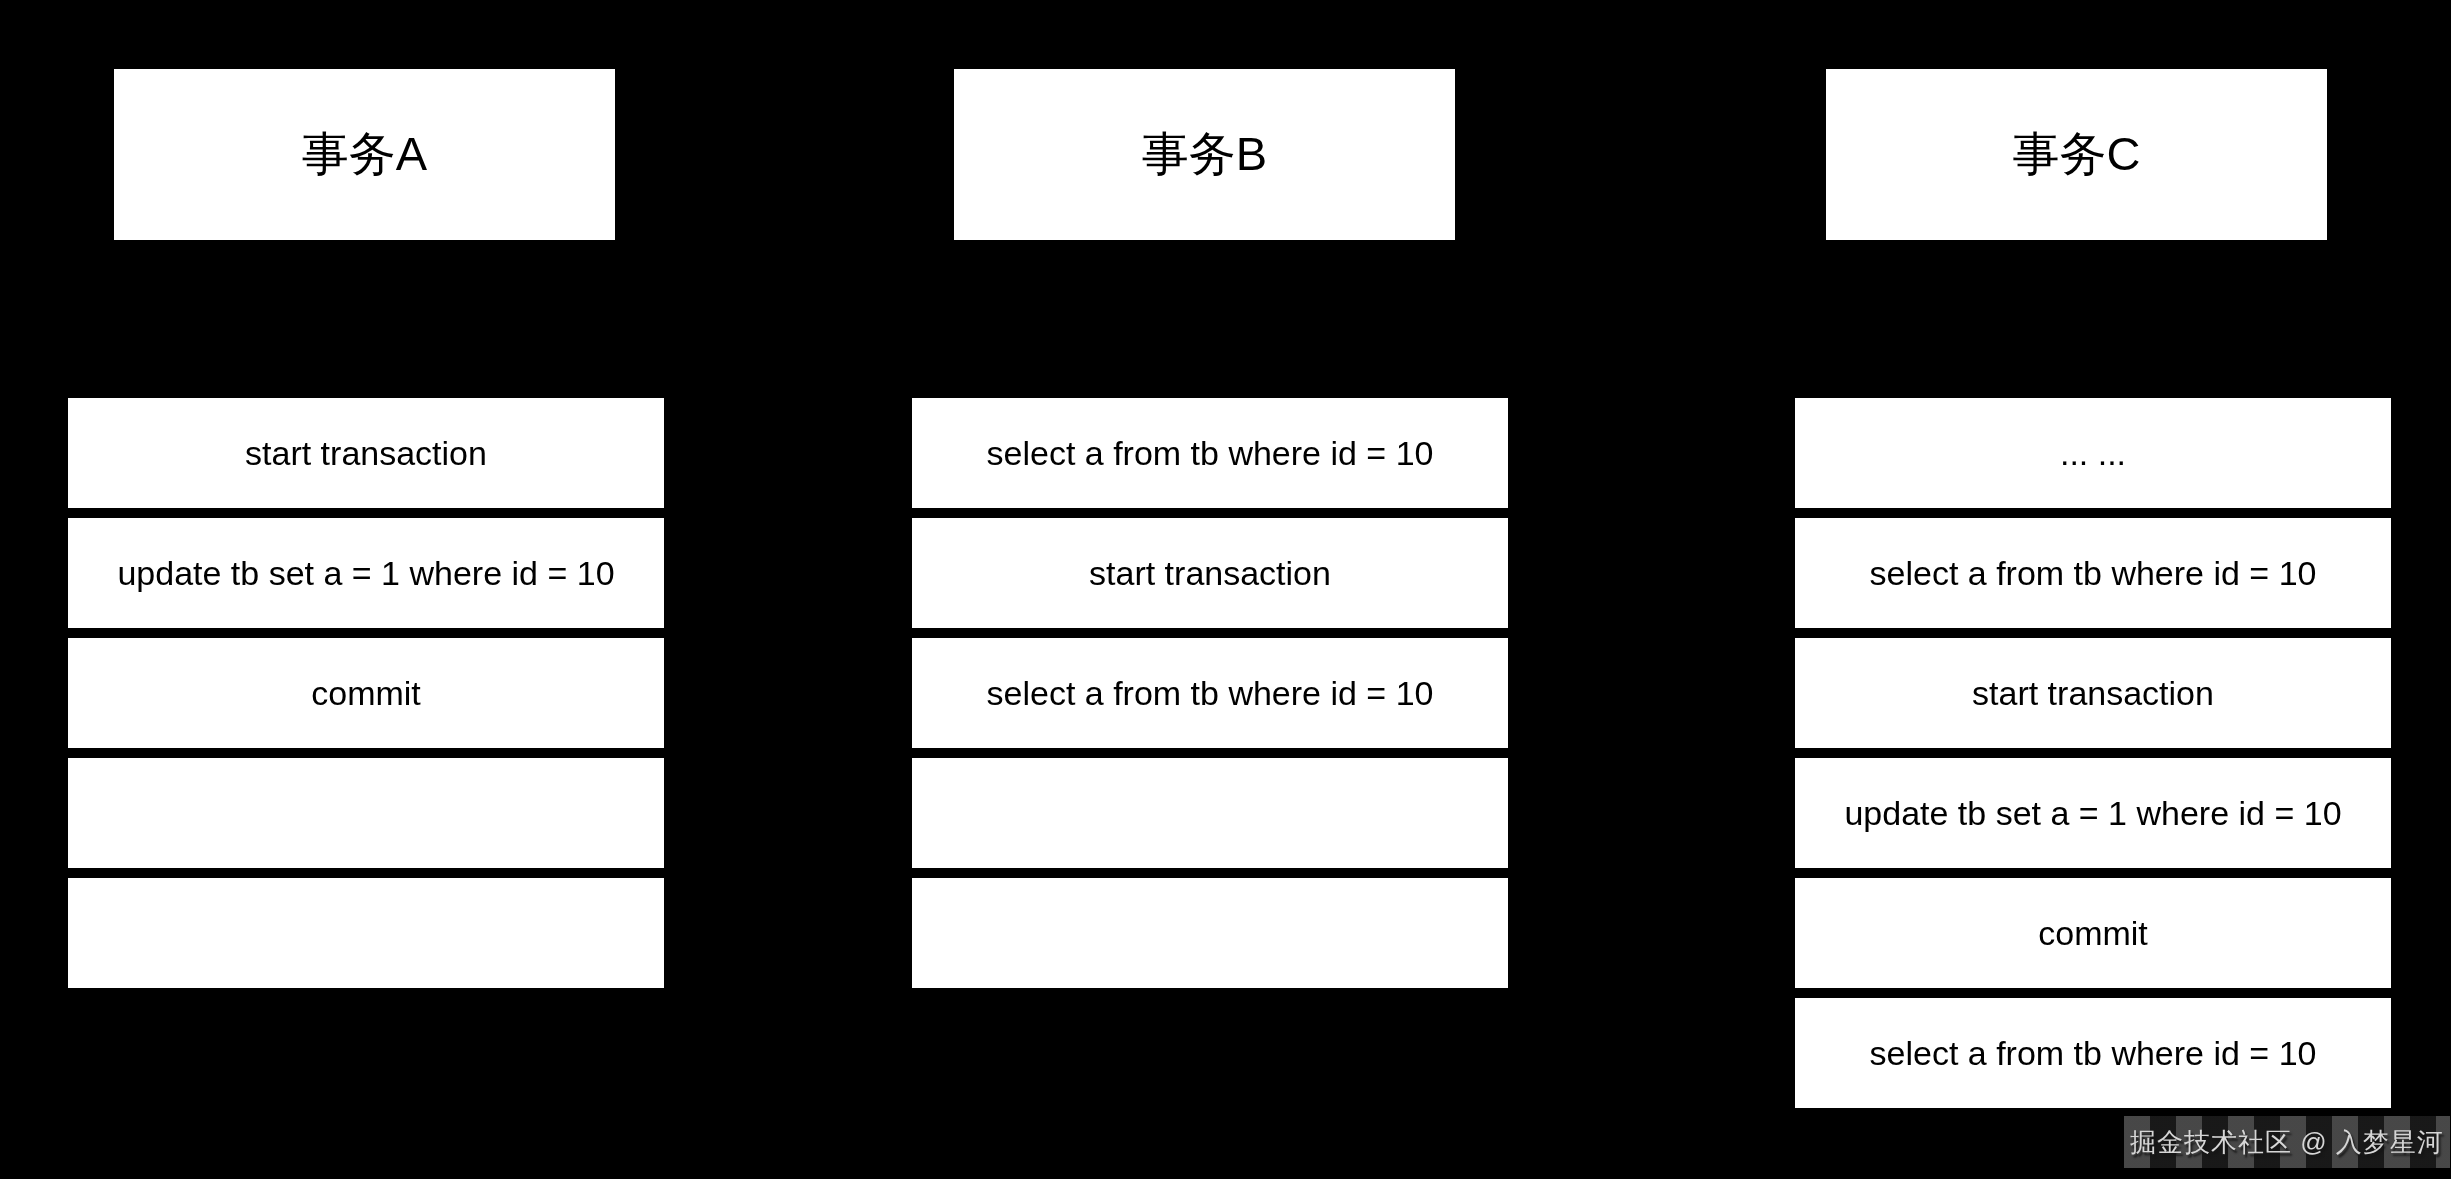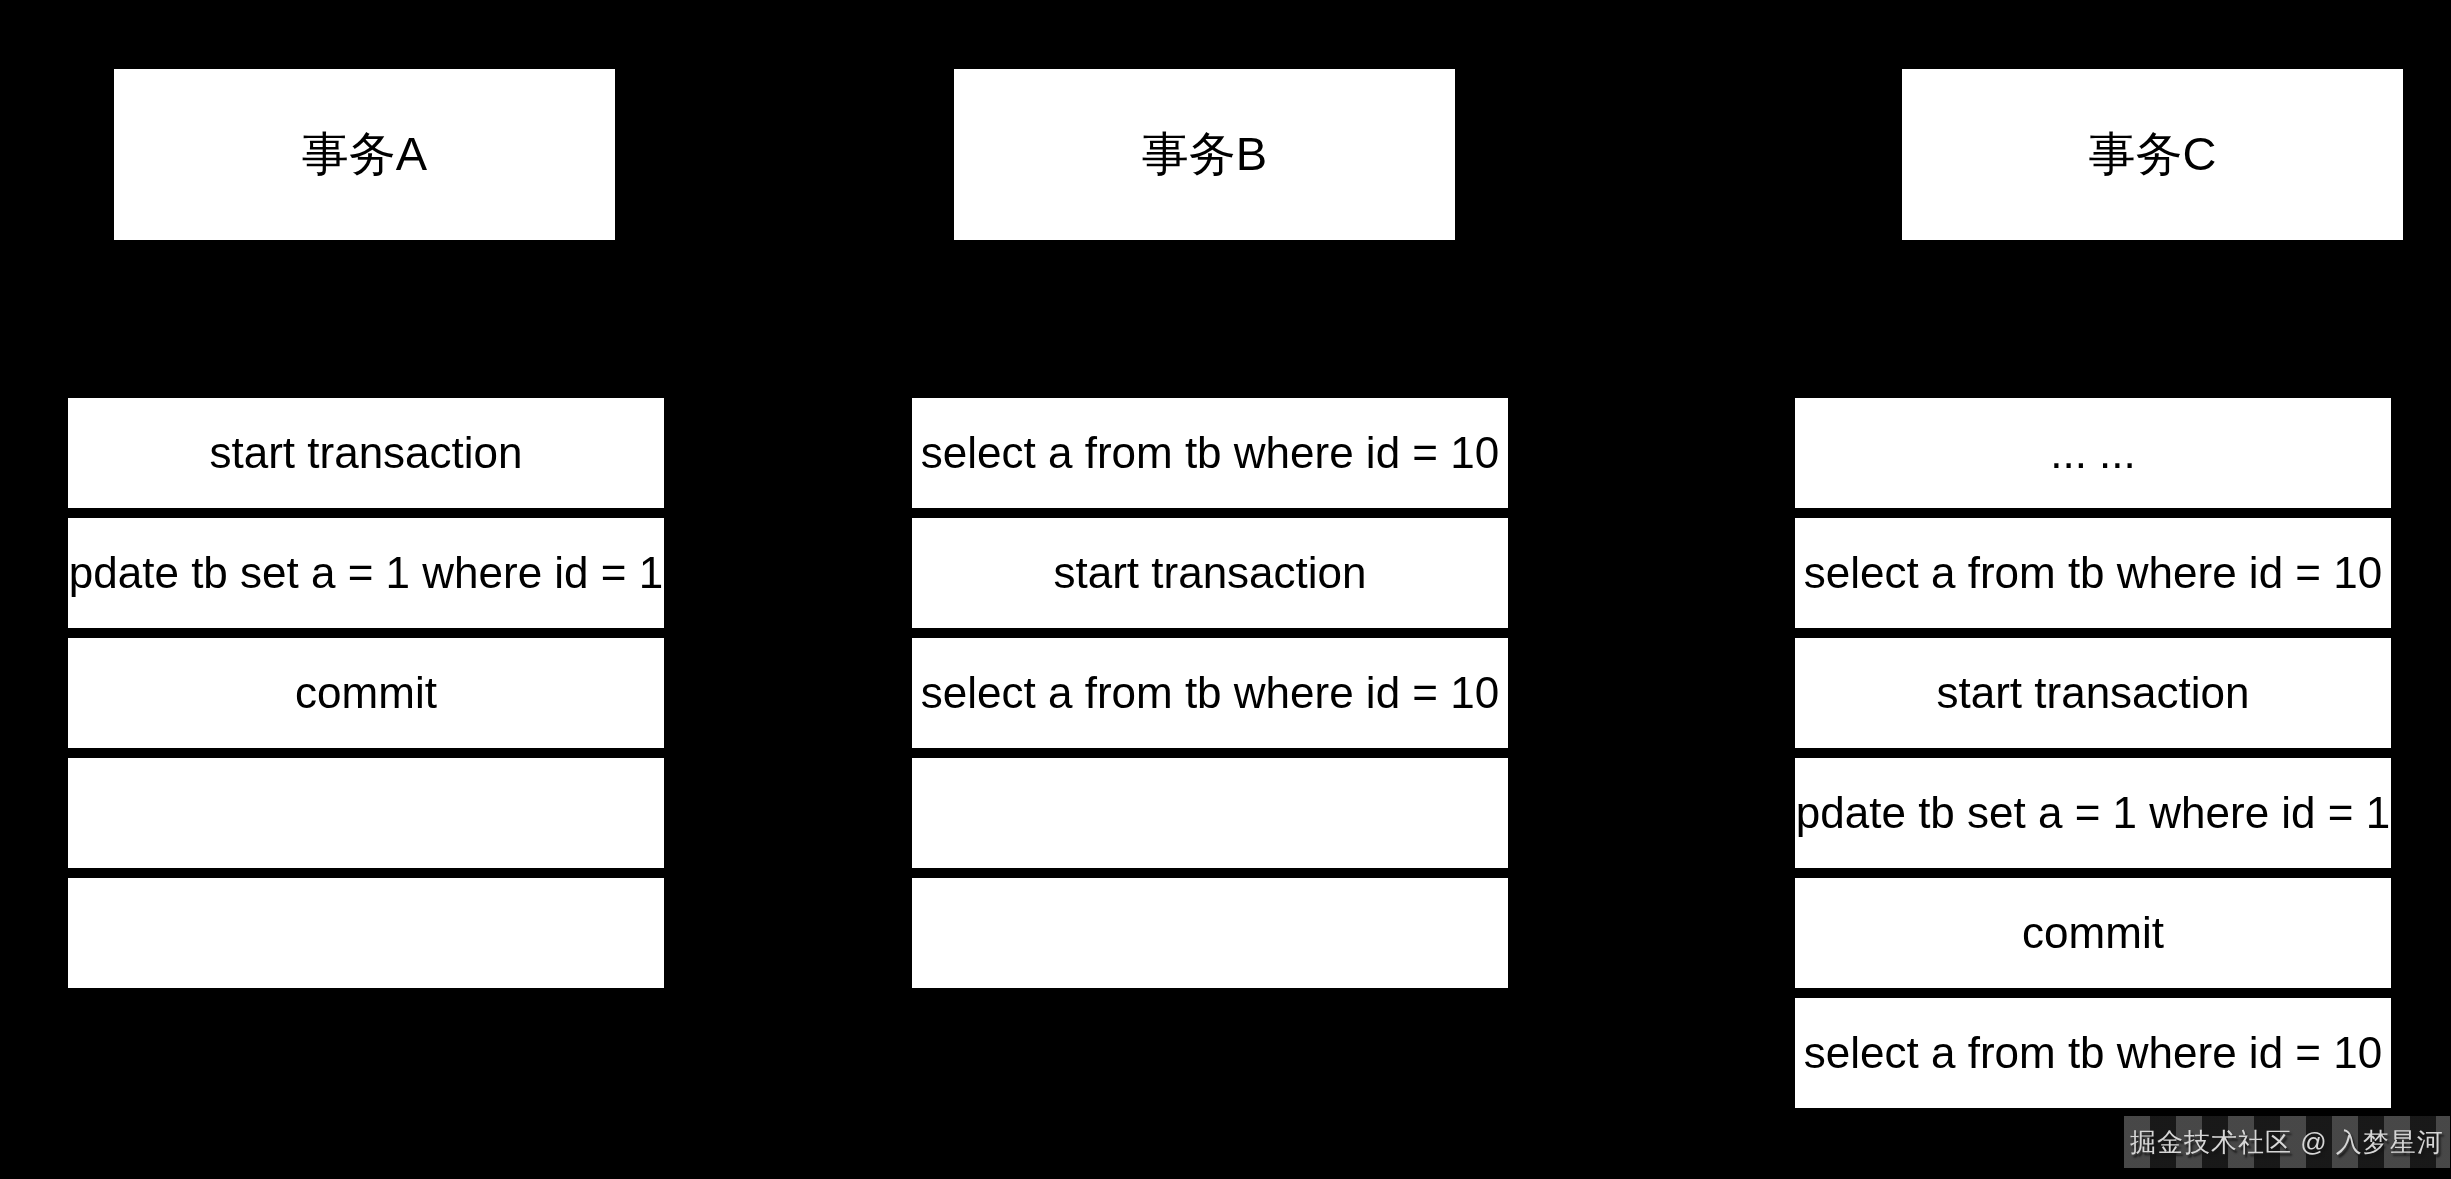--- a/index.html
+++ b/index.html
@@ -28,25 +28,25 @@
     white-space: nowrap;
   }
   .hdr {
     width: 505px;
     height: 175px;
     top: 67px;
     font-size: 47px;
   }
   .hdr-a { left: 112px; }
   .hdr-b { left: 952px; }
-  .hdr-c { left: 1900px; }
+  .hdr-c { left: 1824px; }
   .row {
     width: 600px;
     height: 114px;
-    font-size: 44px;
+    font-size: 34px;
   }
   .col-a { left: 66px; }
   .col-b { left: 910px; }
   .col-c { left: 1793px; }
   .r0 { top: 396px; }
   .r1 { top: 516px; }
   .r2 { top: 636px; }
   .r3 { top: 756px; }
   .r4 { top: 876px; }
   .r5 { top: 996px; }

